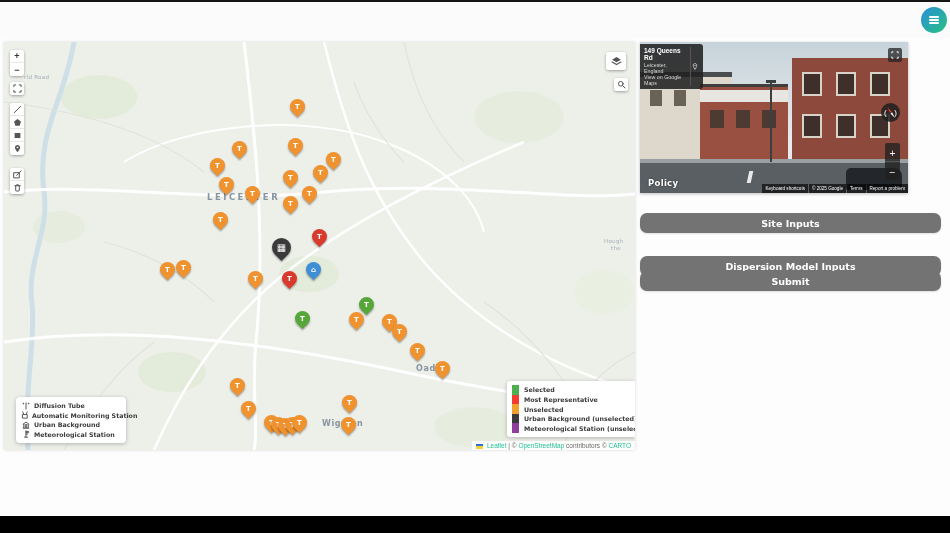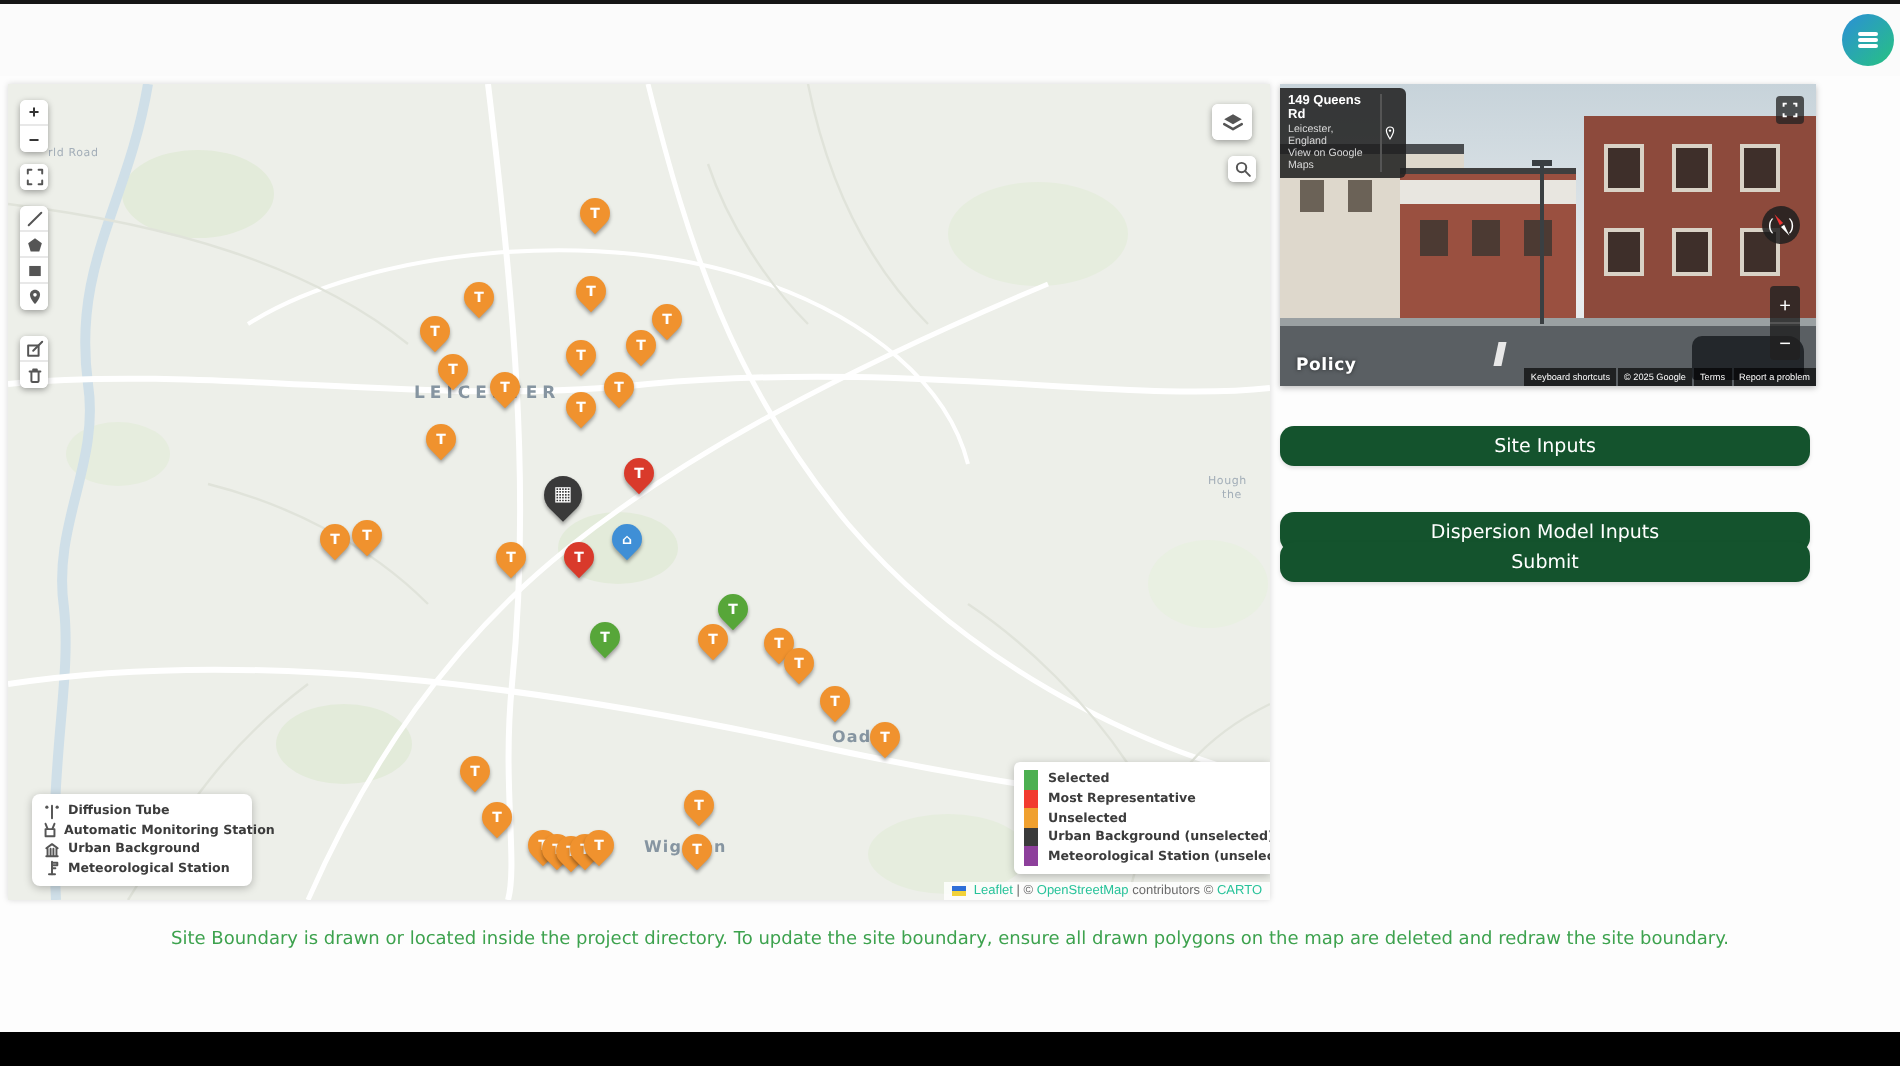--- a/index.html
+++ b/index.html
@@ -81,22 +81,22 @@
   .needle::before { content:""; position:absolute; top:0; left:0; width:0; height:0; border-left:1.5px solid transparent; border-right:1.5px solid transparent; border-bottom:6.5px solid #e33; }
   .needle::after { content:""; position:absolute; top:6.5px; left:0; width:0; height:0; border-left:1.5px solid transparent; border-right:1.5px solid transparent; border-top:6.5px solid #fff; }
   .sv-zoom { position:absolute; right:8px; top:101px; width:15px; background:rgba(33,33,33,.8); border-radius:2px; }
   .sv-zbtn { width:15px; height:15px; border:none; background:transparent; color:#fff; font-size:10px; line-height:13px; cursor:pointer; padding:0; }
   .sv-google { position:absolute; left:8px; bottom:5px; color:#fff; font-size:8.5px; font-weight:bold; letter-spacing:.3px;
     text-shadow:0 0 2px rgba(0,0,0,.6); font-family:"DejaVu Sans",sans-serif; }
   .sv-foot { position:absolute; right:0; bottom:0; display:flex; }
   .sv-chip { background:rgba(0,0,0,.65); color:#fff; font-size:4.6px; padding:2px 3px; margin-left:1px; white-space:nowrap; cursor:pointer; }
 
   
-  .action { position:absolute; left:640px; width:265px; height:20px; border:none; border-radius:7px; background:#14532d;
-    color:#fff; font-weight:normal; font-size:9.5px; font-family:"DejaVu Sans",sans-serif; cursor:pointer; box-shadow:0 1px 2px rgba(0,0,0,.12); }
+  .action { position:absolute; left:640px; width:301px; height:20px; border:none; border-radius:7px; background:#737373;
+    color:#fff; font-weight:bold; font-size:9.5px; font-family:"DejaVu Sans",sans-serif; cursor:pointer; box-shadow:0 1px 2px rgba(0,0,0,.12); }
 
   
   .notes { position:absolute; left:0; top:464px; width:950px; text-align:center; }
   .note-line { font-size:9px; color:#3da24e; line-height:12.5px; font-family:"DejaVu Sans",sans-serif; }
   .bottom-bar { position:absolute; left:0; top:516px; width:950px; height:17px; background:#000; }
 
   svg .st { fill:none; stroke:#555; stroke-width:1.1; stroke-linecap:round; stroke-linejoin:round; }
 </style>
 </head>
 <body>
@@ -445,17 +445,16 @@
       <span class="sv-chip">Terms</span>
       <span class="sv-chip">Report a problem</span>
     </div>
   </div>
 
   <button class="action" style="top:213px;">Site Inputs</button>
   <button class="action" style="top:256px;">Dispersion Model Inputs</button>
   <button class="action" style="top:271px;">Submit</button>
 
   <div class="notes">
-    <div class="note-line">Site Boundary is drawn or located inside the project directory. To update the site boundary, ensure all drawn polygons on the map are deleted and redraw the site boundary.</div>
   </div>
 
   <div class="bottom-bar"></div>
 </div>
 
 </body></html>

